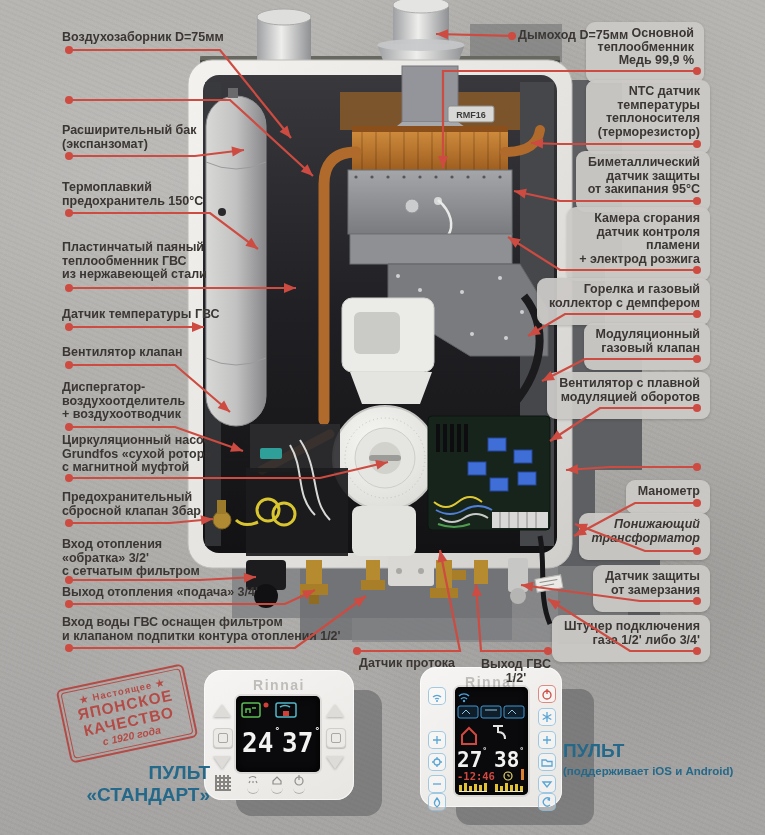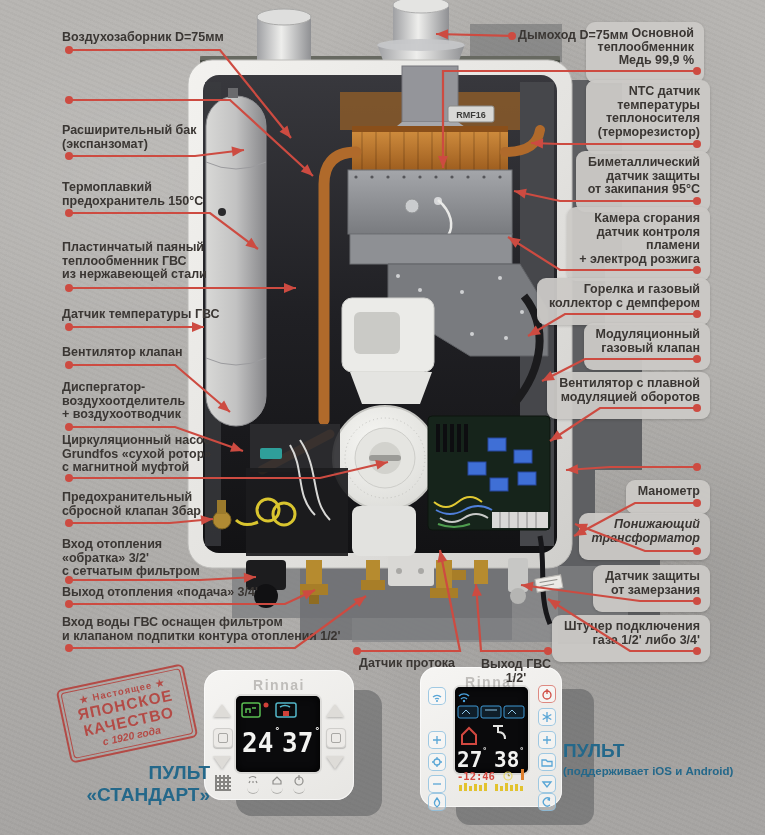--- a/index.html
+++ b/index.html
@@ -42,21 +42,21 @@
           border-radius:18px;}
   #remote-std{left:204px;top:670px;width:150px;height:130px;
       box-shadow:30px 18px 0 -2px rgba(84,85,88,.5), inset 0 0 0 1px rgba(255,255,255,.6);}
   #remote-smart{left:420px;top:667px;width:142px;height:140px;border-radius:16px;
       box-shadow:34px 20px 0 -2px rgba(84,85,88,.5), inset 0 0 0 1px rgba(255,255,255,.6);}
   .r-logo{position:absolute;top:7px;left:0;right:0;text-align:center;
       font-size:14px;font-weight:bold;letter-spacing:1.5px;color:#bfbdba;}
   .r-screen{position:absolute;background:#0a0a0c;border-radius:5px;
       box-shadow:inset 0 0 8px #000, 0 0 0 2px rgba(0,0,0,.08);}
   #std-screen{left:32px;top:26px;width:84px;height:76px;}
-  #smart-screen{left:35px;top:20px;width:73px;height:86px;}
+  #smart-screen{left:35px;top:20px;width:73px;height:108px;}
   .tri{position:absolute;width:0;height:0;border-left:9px solid transparent;border-right:9px solid transparent;
        filter:drop-shadow(0 1px 1px rgba(0,0,0,.25));}
   .tri.up{border-bottom:13px solid #dedcd8;}
   .tri.down{border-top:13px solid #dedcd8;}
   .sqbtn{position:absolute;width:18px;height:18px;background:#eceae7;border:1px solid #cfcecb;border-radius:4px;
        box-shadow:0 1px 1px rgba(0,0,0,.2);}
   .sqbtn::after{content:"";position:absolute;left:4px;top:4px;width:8px;height:8px;border:1.2px solid #a8a7a4;border-radius:2px;}
   #std-qr{position:absolute;left:11px;top:105px;width:16px;height:16px;opacity:.75;
      background:repeating-linear-gradient(0deg,#63625f 0 2px,transparent 2px 4px),
                 repeating-linear-gradient(90deg,#63625f 0 2px,transparent 2px 4px);}

